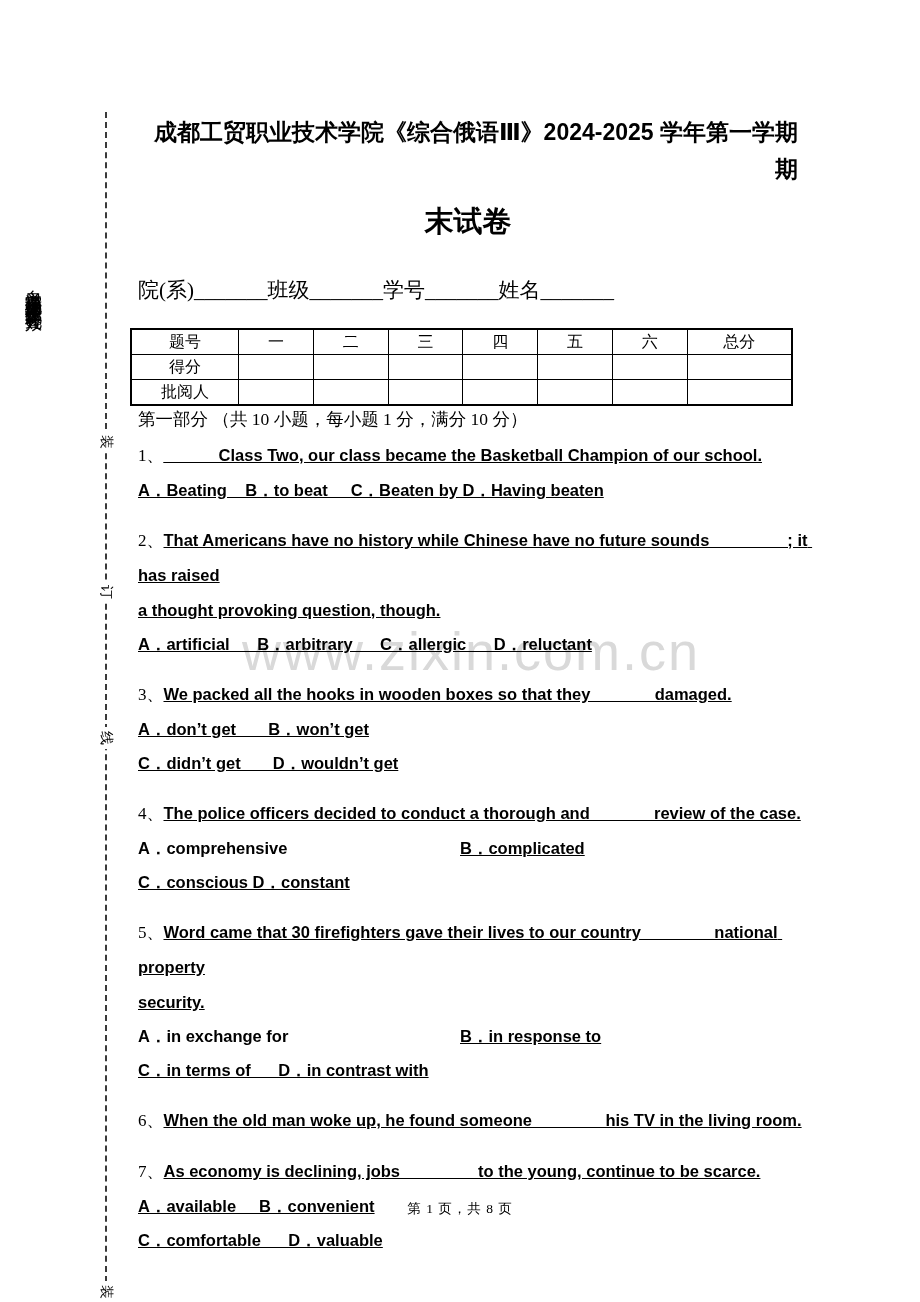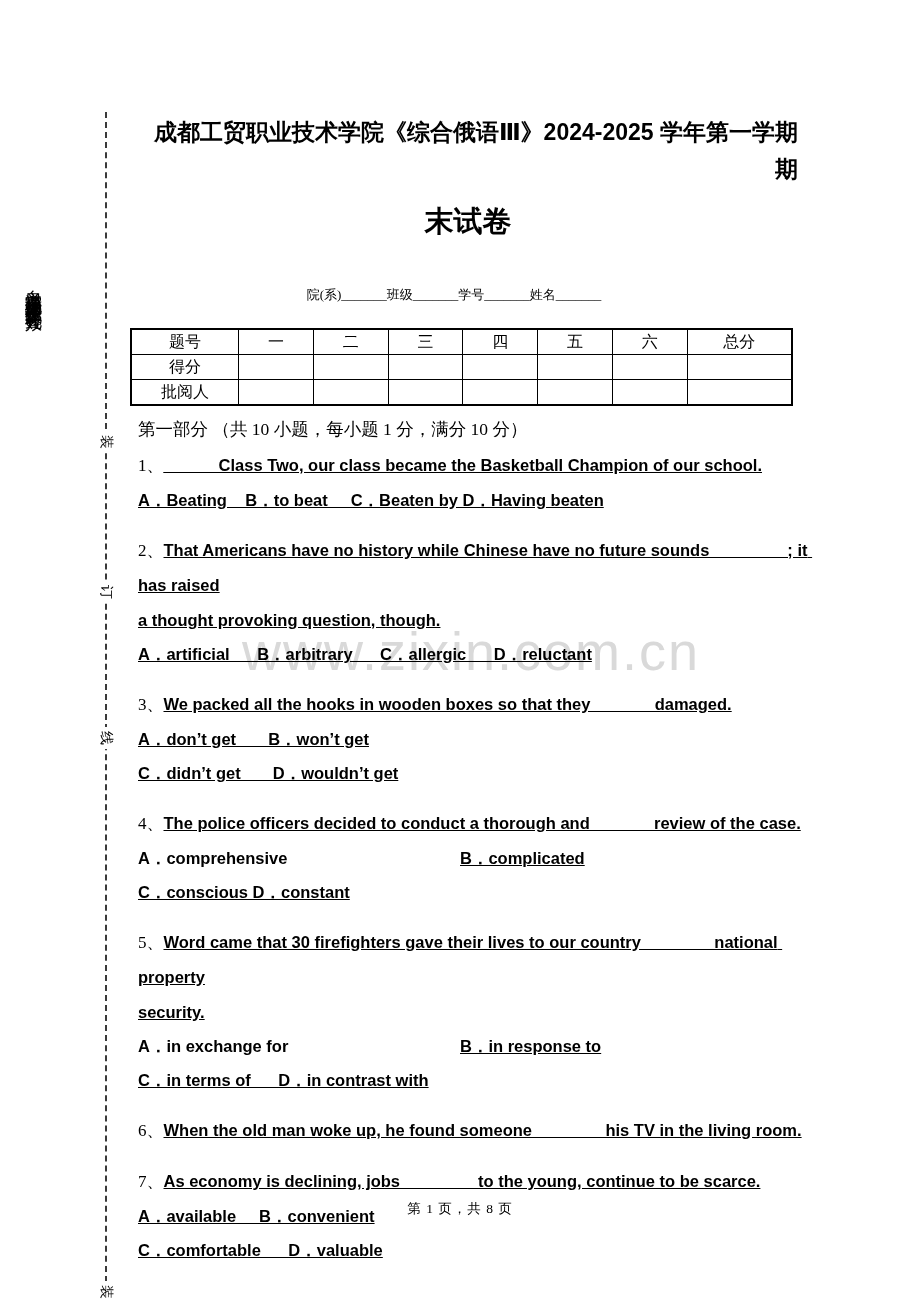--- a/index.html
+++ b/index.html
@@ -43,36 +43,36 @@
     margin-top:114px; width:660px; text-align:right;
     font-family:"Liberation Sans","DejaVu Sans",sans-serif;
     font-weight:700; font-size:23px; line-height:37px;
   }
   .title2 {
     margin-top:18px; width:660px; text-align:center;
     font-family:"Liberation Sans","DejaVu Sans",sans-serif;
     font-weight:700; font-size:29px; line-height:30px;
   }
   .form-row {
-    margin-top:50px; width:632px;
-    display:flex; justify-content:center;
-    font-size:13px; white-space:pre;
+    margin-top:40px; width:632px;
+    display:flex; justify-content:flex-start;
+    font-size:21px; white-space:pre;
   }
   table.score-table {
     margin-top:24px; margin-left:-8px;
     border-collapse:collapse; width:663px;
     border:2px solid #000;
     font-size:16px;
   }
   table.score-table td {
     border:1px solid #000; text-align:center; height:24px; padding:0 12px;
   }
   table.score-table td.rowlabel { width:82px; }
   .section-heading {
-    margin-top:11px; font-size:17.5px; line-height:24px; white-space:pre-wrap;
+    margin-top:1px; font-size:17.5px; line-height:24px; white-space:pre-wrap;
   }
   .questions { margin-top:7px; }
   .question { margin-bottom:16px; }
   .q-line { line-height:34px; white-space:pre-wrap; }
   .q-num {
     font-family:"Liberation Serif","DejaVu Serif",serif;
     font-size:17px; font-weight:400;
   }
   .q-text, .q-opt {
     font-family:"Liberation Sans","DejaVu Sans",sans-serif;

